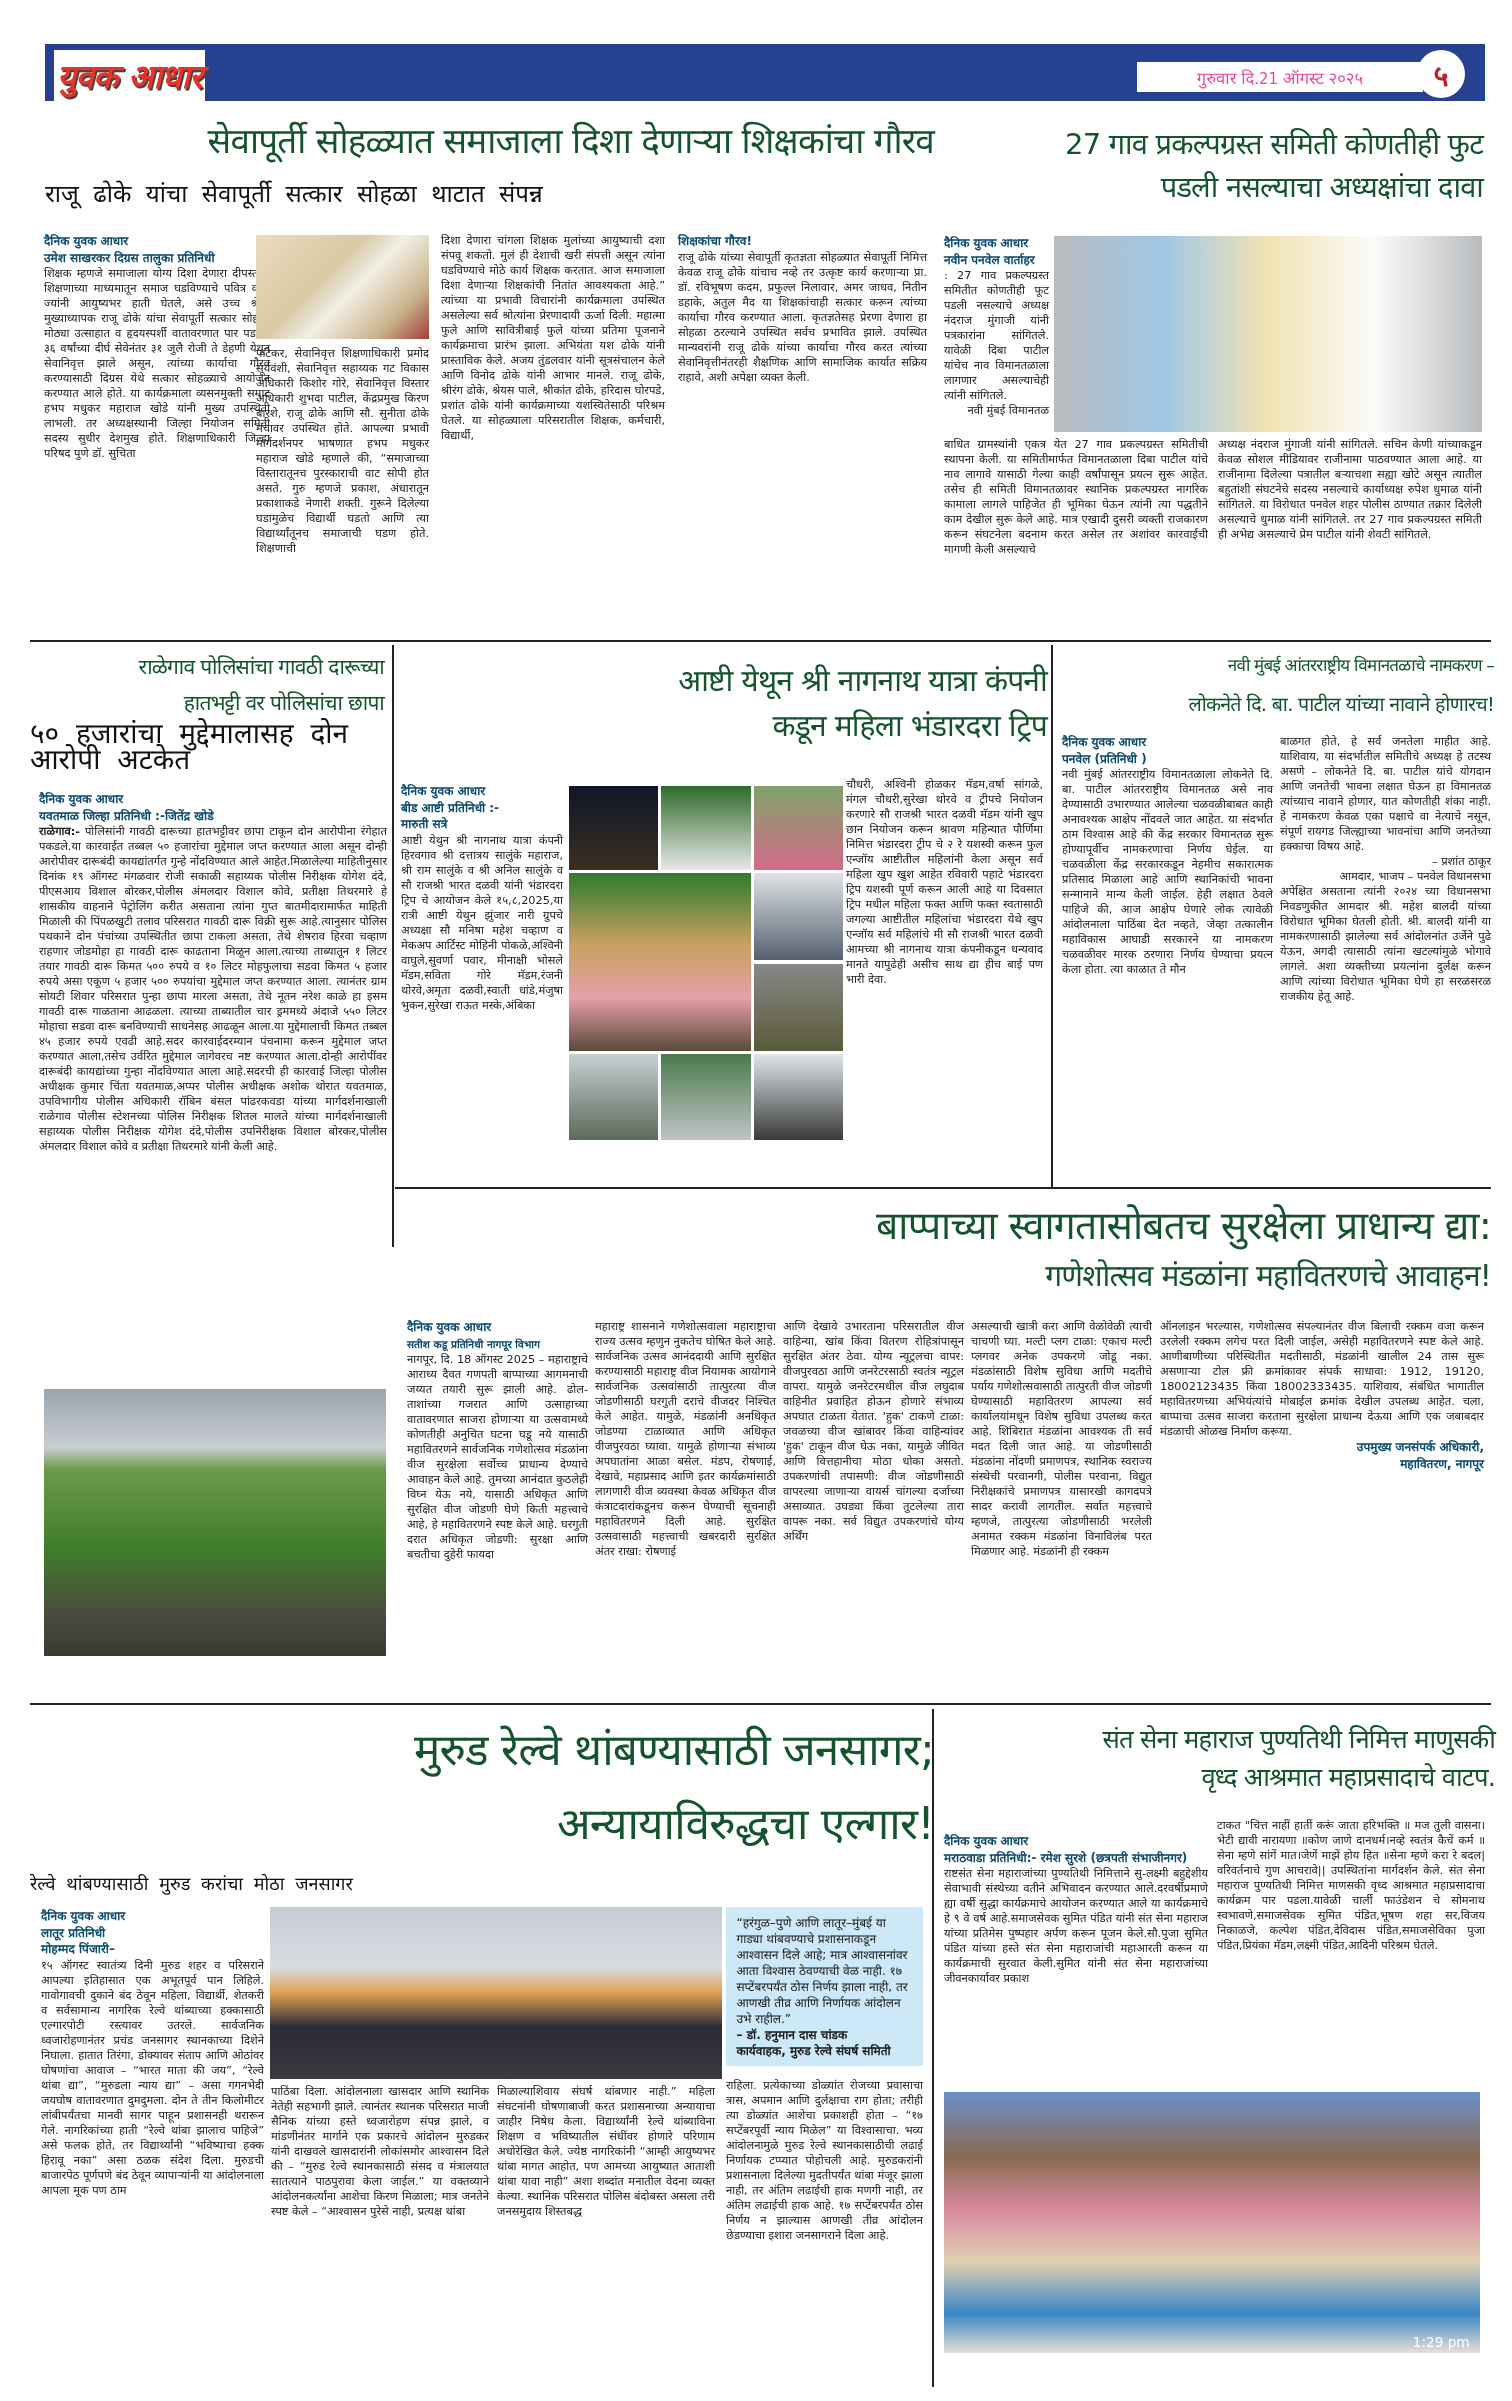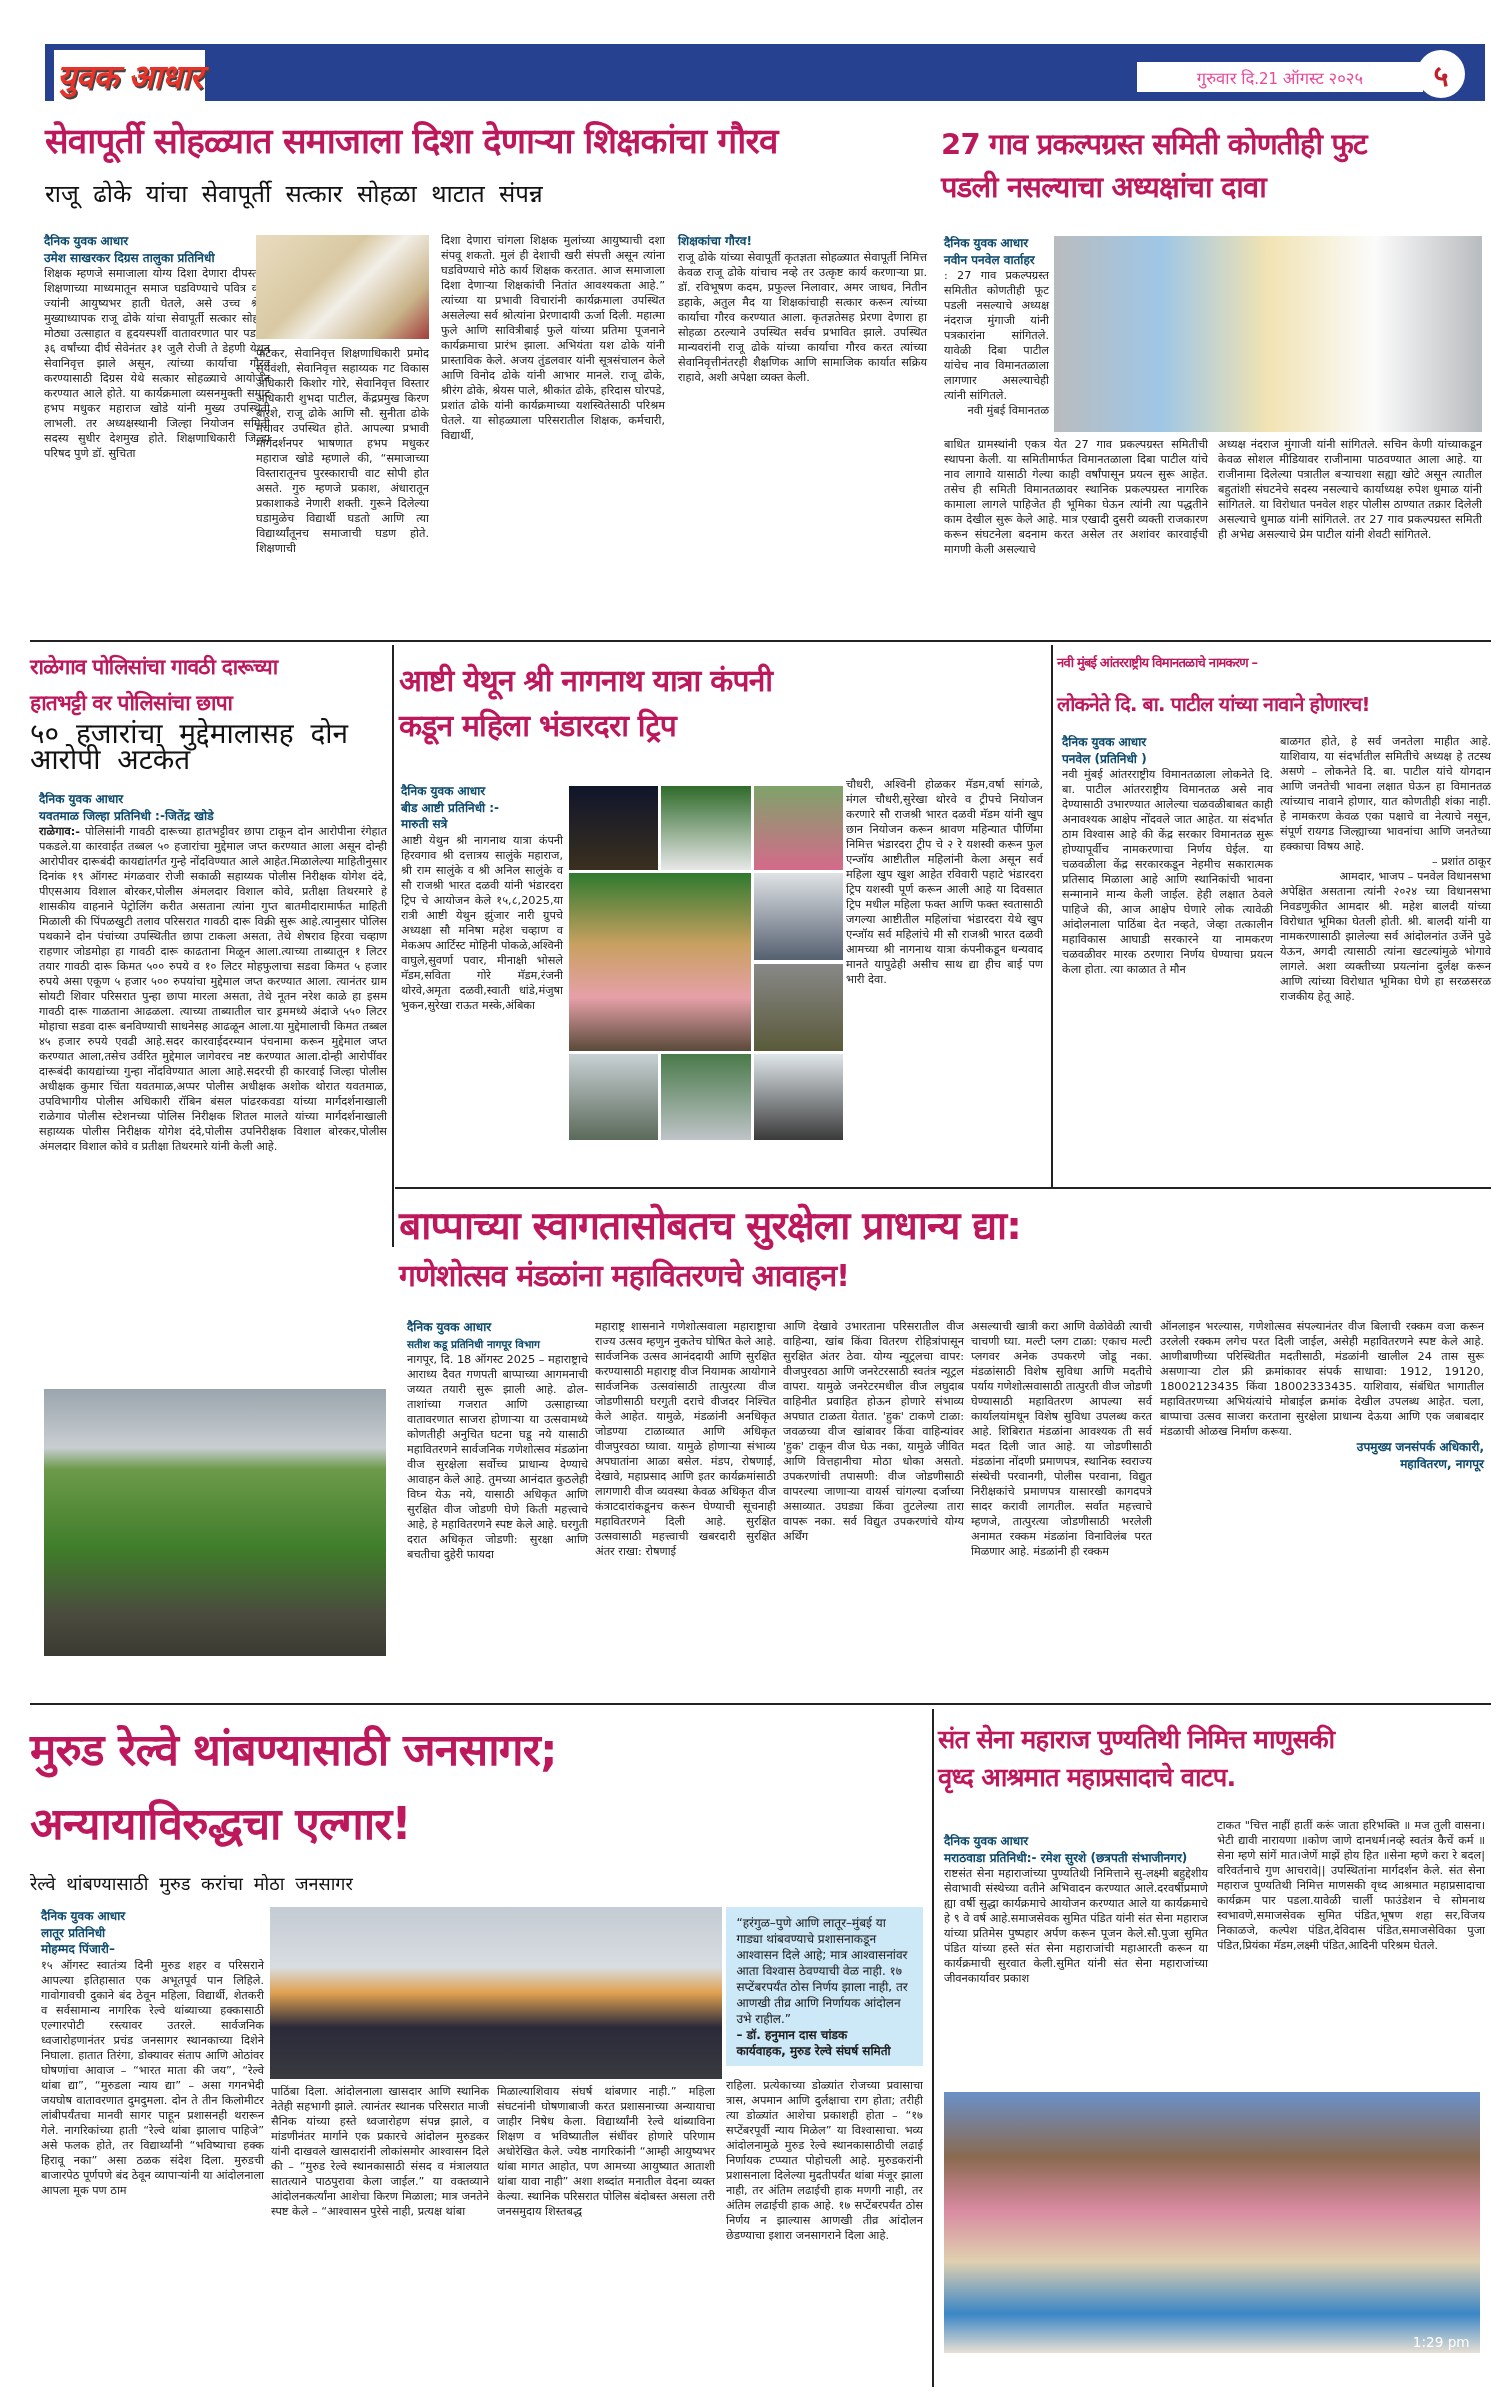--- a/index.html
+++ b/index.html
@@ -5,21 +5,21 @@
   * { box-sizing: border-box; margin: 0; padding: 0; }
   body { width: 1512px; height: 2401px; background: #fff; font-family: "DejaVu Sans", sans-serif; color: #1a1a1a; overflow: hidden; position: relative; }
   .abs { position: absolute; }
   
   .masthead { left: 45px; top: 44px; width: 1440px; height: 57px; background: #26418f; }
   .logo { left: 54px; top: 50px; width: 151px; height: 51px; background: #fff; display: flex; align-items: center; justify-content: center; }
   .logo span { font-family: "DejaVu Sans", sans-serif; font-weight: bold; font-size: 33px; color: #e8332a; font-style: italic; text-shadow: 1.5px 1.5px 0 #444; letter-spacing: -0.8px; }
   .datebox { left: 1137px; top: 62px; width: 286px; height: 30px; background: #fff; display: flex; align-items: center; justify-content: center; font-size: 16.6px; color: #ec4899; font-family: "DejaVu Sans Condensed", "DejaVu Sans", sans-serif; }
   .pagenum { left: 1417px; top: 50px; width: 48px; height: 48px; border-radius: 50%; background: #fff; color: #c0202a; font-size: 29px; font-weight: bold; display: flex; align-items: center; justify-content: center; }
   
-  .hl { font-family: "DejaVu Sans", sans-serif; font-weight: bold; color: #be185d; text-align: left; line-height: 1.2; letter-spacing: -0.8px; }
+  .hl { font-family: "DejaVu Sans", sans-serif; font-weight: normal; color: #14532d; text-align: right; line-height: 1.2; letter-spacing: -0.8px; }
   .sub { font-family: Liberation Mono, monospace; color: #111; text-align: left; }
   .body { font-size: 11.3px; line-height: 15px; text-align: justify; color: #222; }
   .byline { font-weight: bold; font-size: 12px; line-height: 16.6px; color: #0c4a6e; }
   .rule-h { background: #222; height: 2.3px; }
   .rule-v { background: #222; width: 1.5px; }
   .photo { overflow: hidden; }
   .quotebox { background: #cde8f7; padding: 7.5px 10.5px; font-size: 12px; line-height: 16px; }
   .quotebox .q-auth { font-weight: bold; }
 </style>
 </head>
@@ -99,21 +99,21 @@
   <div class="abs photo" style="left:0;top:268px;width:89px;height:86px;background:linear-gradient(180deg,#c8d0d4,#5a6a5a);"></div>
   <div class="abs photo" style="left:92px;top:268px;width:90px;height:86px;background:linear-gradient(180deg,#4a7a4a,#bfc4c8);"></div>
   <div class="abs photo" style="left:185px;top:268px;width:89px;height:86px;background:linear-gradient(180deg,#dfe6ea,#3a3a3a);"></div>
 </div>
 <div class="abs" style="left:846px;top:777px;width:197px;">
   <div class="body">चौधरी, अश्विनी होळकर मॅडम,वर्षा सांगळे, मंगल चौधरी,सुरेखा थोरवे व ट्रीपचे नियोजन करणारे सौ राजश्री भारत दळवी मॅडम यांनी खुप छान नियोजन करून श्रावण महिन्यात पौर्णिमा निमित्त भंडारदरा ट्रीप चे २ रे यशस्वी करून फुल एन्जॉय आष्टीतील महिलांनी केला असून सर्व महिला खुप खुश आहेत रविवारी पहाटे भंडारदरा ट्रिप यशस्वी पूर्ण करून आली आहे या दिवसात ट्रिप मधील महिला फक्त आणि फक्त स्वतासाठी जगल्या आष्टीतील महिलांचा भंडारदरा येथे खुप एन्जॉय सर्व महिलांचे मी सौ राजश्री भारत दळवी आमच्या श्री नागनाथ यात्रा कंपनीकडून धन्यवाद मानते यापुढेही असीच साथ द्या हीच बाई पण भारी देवा.</div>
 </div>
 
 <div class="abs rule-v" style="left:1051px;top:645px;height:542px;"></div>
 
-<div class="abs hl" style="left:1057px;top:655px;width:437px;font-size:13px;">नवी मुंबई आंतरराष्ट्रीय विमानतळाचे नामकरण –</div>
+<div class="abs hl" style="left:1057px;top:655px;width:437px;font-size:17px;">नवी मुंबई आंतरराष्ट्रीय विमानतळाचे नामकरण –</div>
 <div class="abs hl" style="left:1057px;top:693px;width:437px;font-size:19.6px;">लोकनेते दि. बा. पाटील यांच्या नावाने होणारच!</div>
 <div class="abs" style="left:1062px;top:734px;width:211px;">
   <div class="byline">दैनिक युवक आधार</div>
   <div class="byline">पनवेल (प्रतिनिधी )</div>
   <div class="body">नवी मुंबई आंतरराष्ट्रीय विमानतळाला लोकनेते दि. बा. पाटील आंतरराष्ट्रीय विमानतळ असे नाव देण्यासाठी उभारण्यात आलेल्या चळवळीबाबत काही अनावश्यक आक्षेप नोंदवले जात आहेत. या संदर्भात ठाम विश्वास आहे की केंद्र सरकार विमानतळ सुरू होण्यापूर्वीच नामकरणाचा निर्णय घेईल. या चळवळीला केंद्र सरकारकडून नेहमीच सकारात्मक प्रतिसाद मिळाला आहे आणि स्थानिकांची भावना सन्मानाने मान्य केली जाईल. हेही लक्षात ठेवले पाहिजे की, आज आक्षेप घेणारे लोक त्यावेळी आंदोलनाला पाठिंबा देत नव्हते, जेव्हा तत्कालीन महाविकास आघाडी सरकारने या नामकरण चळवळीवर मारक ठरणारा निर्णय घेण्याचा प्रयत्न केला होता. त्या काळात ते मौन</div>
 </div>
 <div class="abs" style="left:1280px;top:734px;width:211px;">
   <div class="body">बाळगत होते, हे सर्व जनतेला माहीत आहे. याशिवाय, या संदर्भातील समितीचे अध्यक्ष हे तटस्थ असणे – लोकनेते दि. बा. पाटील यांचे योगदान आणि जनतेची भावना लक्षात घेऊन हा विमानतळ त्यांच्याच नावाने होणार, यात कोणतीही शंका नाही. हे नामकरण केवळ एका पक्षाचे वा नेत्याचे नसून, संपूर्ण रायगड जिल्ह्याच्या भावनांचा आणि जनतेच्या हक्काचा विषय आहे.</div>
   <div class="body" style="text-align:right;">– प्रशांत ठाकूर</div>
   <div class="body" style="text-align:right;">आमदार, भाजप – पनवेल विधानसभा</div>

